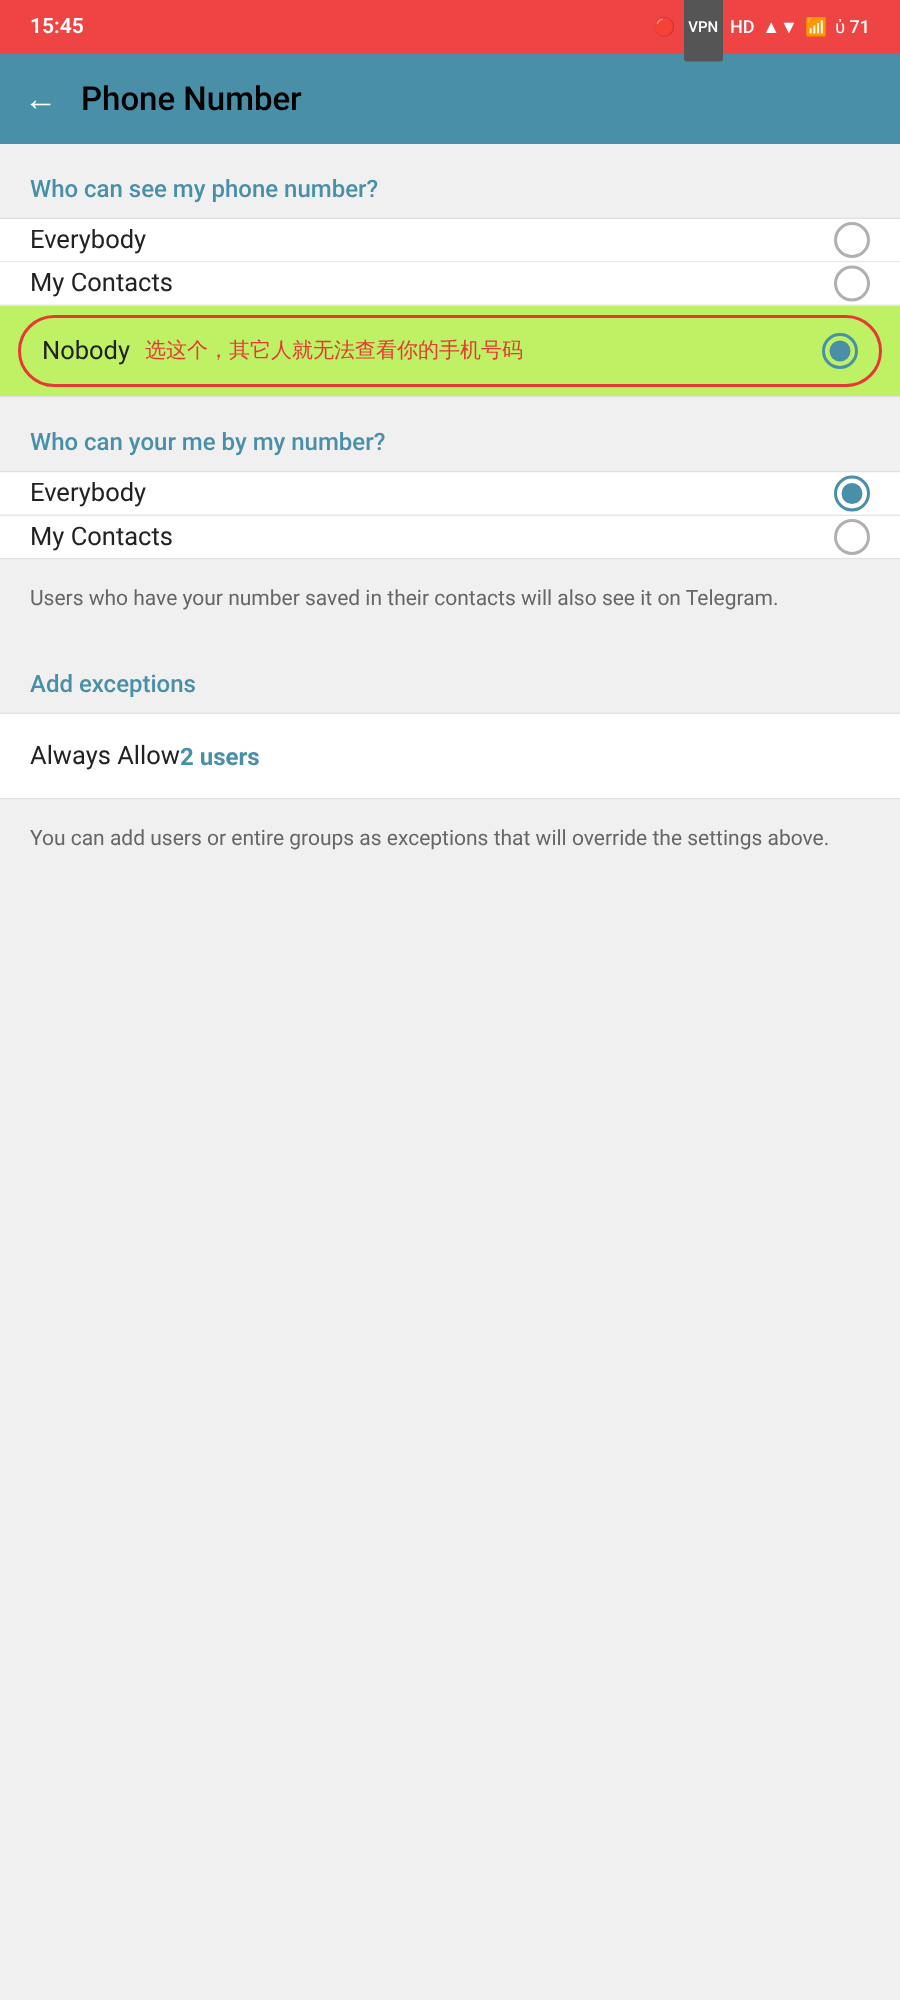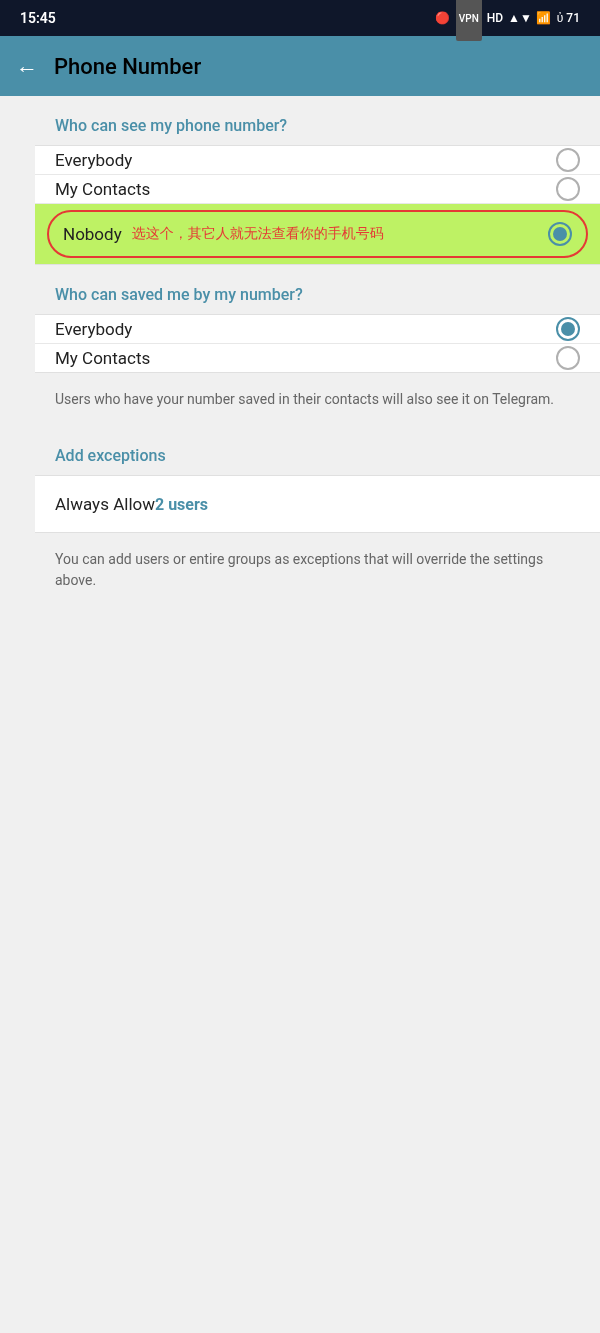--- a/index.html
+++ b/index.html
@@ -6,21 +6,21 @@
     body {
       width: 600px;
       min-height: 1333px;
       font-family: 'Roboto', Arial, sans-serif;
       background: #f0f0f0;
       overflow-x: hidden;
     }
 
     
     .status-bar {
-      background: #0f172a;
+      background: #ef4444;
       height: 36px;
       display: flex;
       align-items: center;
       justify-content: space-between;
       padding: 0 20px;
       color: white;
       font-size: 14px;
       font-weight: 500;
     }
     .status-bar-time { font-weight: 600; }
@@ -42,21 +42,20 @@
     }
     .header-title {
       color: #000000;
       font-size: 22px;
       font-weight: 500;
     }
 
     
     .content {
       background: #f0f0f0;
-      margin-left: 35px;
     }
 
     
     .section-label {
       padding: 20px 20px 10px 20px;
       color: #4a8fa8;
       font-size: 16px;
       font-weight: 500;
       background: #f0f0f0;
     }
@@ -218,21 +217,21 @@
         <div class="nobody-row-inner">
           <span class="option-label">Nobody</span>
           <span class="nobody-annotation">选这个，其它人就无法查看你的手机号码</span>
         </div>
         <div class="radio selected"></div>
       </div>
     </div>
 
   </div>
 
-  <div class="section-label">Who can saved me by my number?</div>
+  <div class="section-label">Who can your me by my number?</div>
 
   <div class="options-group">
 
     <div class="option-row">
       <span class="option-label">Everybody</span>
       <div class="radio selected"></div>
     </div>
 
     <div class="option-row">
       <span class="option-label">My Contacts</span>

